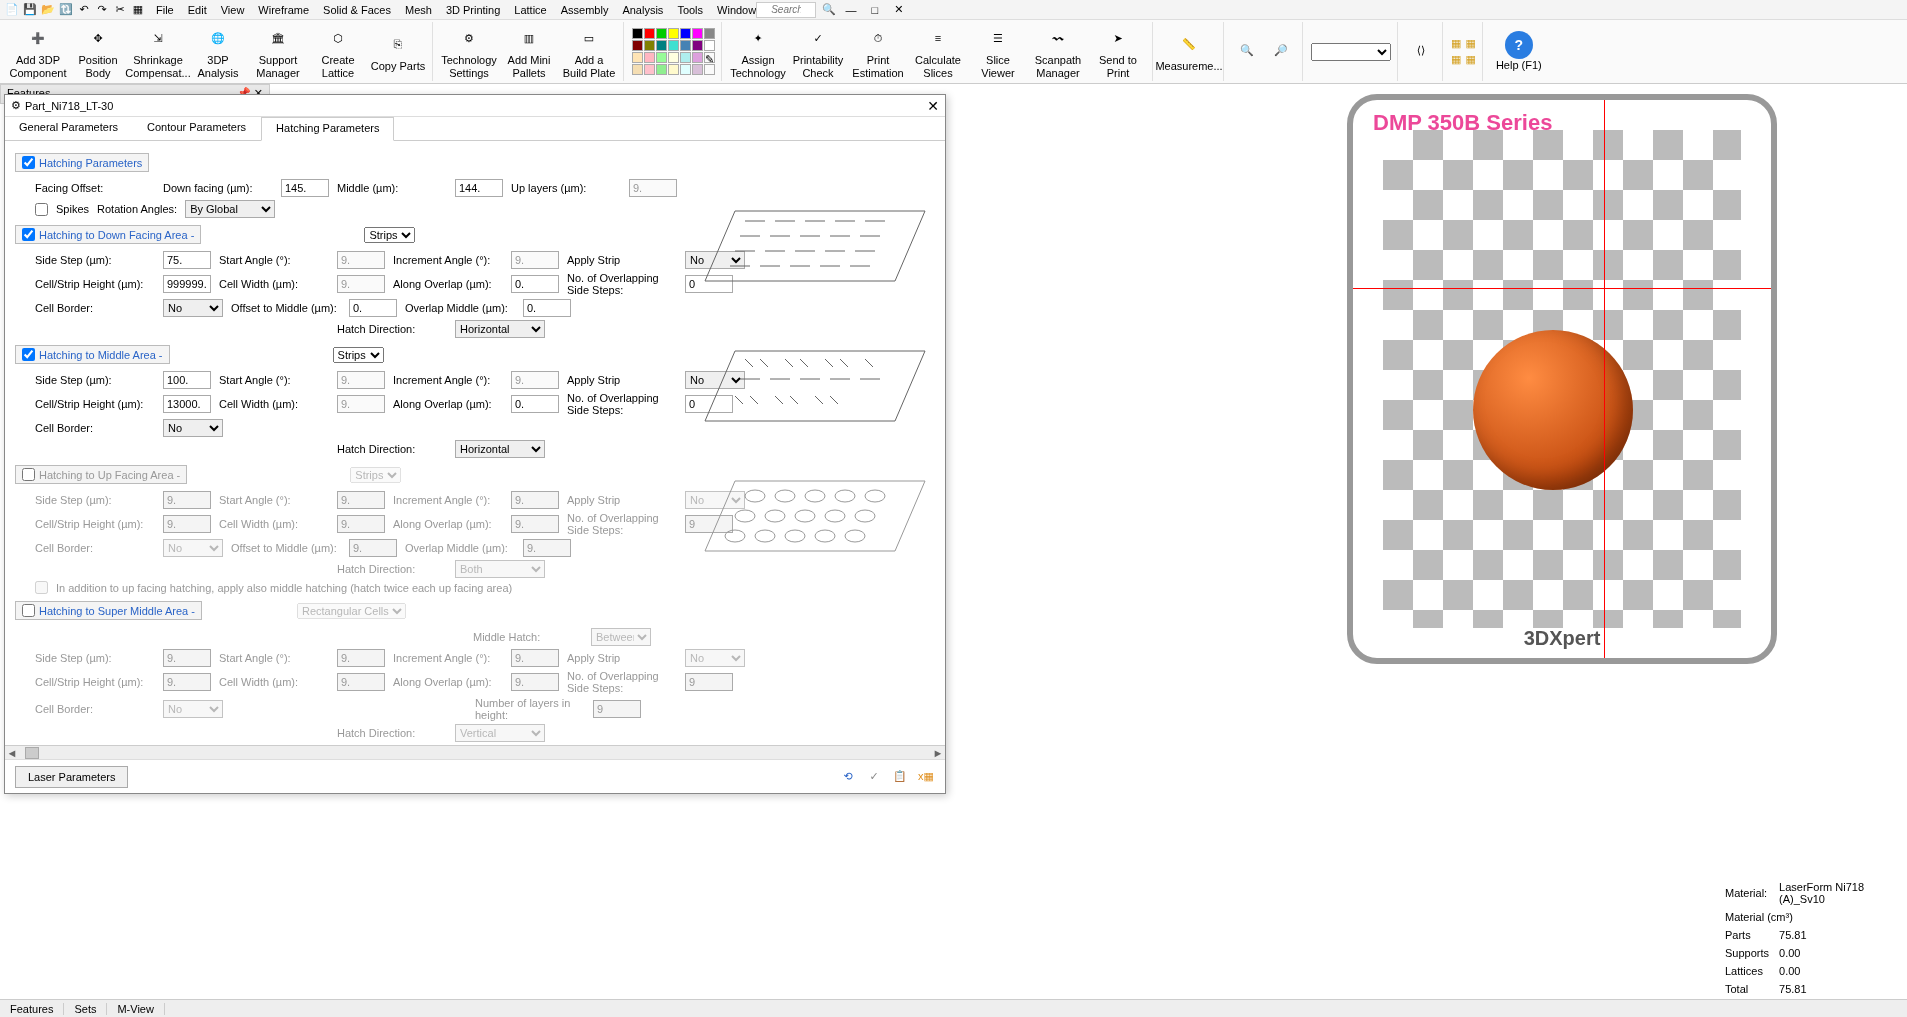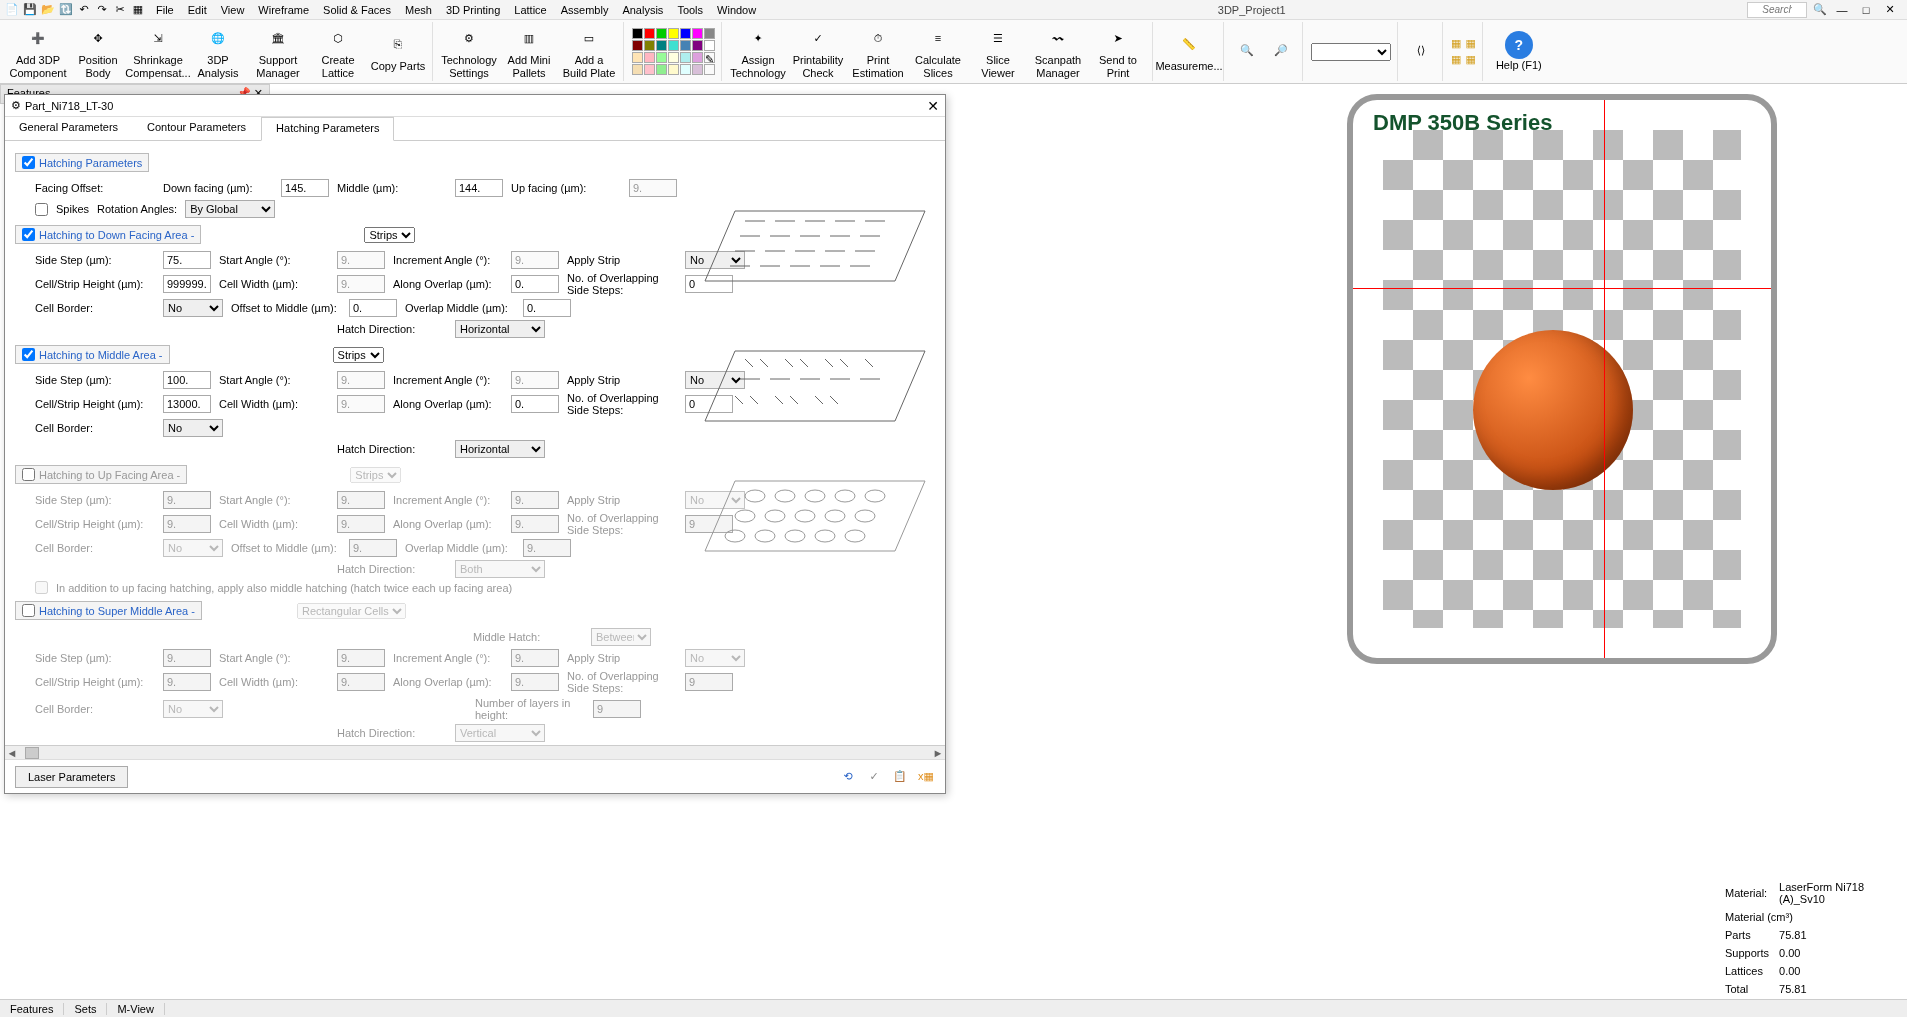--- a/index.html
+++ b/index.html
@@ -30,21 +30,21 @@
 .viewport { flex: 1; background: #fff; position: relative; overflow: hidden; }
 .buildplate { position: absolute; right: 130px; top: 10px; width: 430px; height: 570px; border: 6px solid #999; border-radius: 30px; background: #fff; }
 .checker { position: absolute; inset: 30px; background-image:
   linear-gradient(45deg, #bbb 25%, transparent 25%),
   linear-gradient(-45deg, #bbb 25%, transparent 25%),
   linear-gradient(45deg, transparent 75%, #bbb 75%),
   linear-gradient(-45deg, transparent 75%, #bbb 75%);
   background-size: 60px 60px;
   background-position: 0 0, 0 30px, 30px -30px, -30px 0;
 }
-.bp-title { position: absolute; top: 10px; left: 20px; font-size: 22px; font-weight: bold; color: #14532d; z-index: 2; }
+.bp-title { position: absolute; top: 10px; left: 20px; font-size: 22px; font-weight: bold; color: #ec4899; z-index: 2; }
 .bp-logo { position: absolute; bottom: 8px; width: 100%; text-align: center; font-size: 20px; font-weight: bold; color: #555; z-index: 2; }
 .partshape { position: absolute; top: 230px; left: 120px; width: 160px; height: 160px; border-radius: 50%; background: radial-gradient(circle at 35% 30%, #ff8c42, #c24a0e 70%, #8a3008); z-index: 2; box-shadow: inset -10px -10px 20px rgba(0,0,0,.3); }
 .redline-v { position: absolute; top: 0; right: 166px; width: 1px; height: 100%; background: red; z-index: 3; }
 .redline-h { position: absolute; top: 188px; left: 0; right: 0; height: 1px; background: red; z-index: 3; }
 
 
 .matinfo { position: absolute; right: 8px; bottom: 0; width: 180px; font-size: 11px; }
 .matinfo table { width: 100%; }
 .matinfo td { padding: 2px 4px; }
 
@@ -112,21 +112,20 @@
     <span>Wireframe</span>
     <span>Solid &amp; Faces</span>
     <span>Mesh</span>
     <span>3D Printing</span>
     <span>Lattice</span>
     <span>Assembly</span>
     <span>Analysis</span>
     <span>Tools</span>
     <span>Window</span>
   </div>
-  <div class="title">3DP_Project1</div>
   <div class="right">
     <input type="text" placeholder="Search" style="">
     <span>🔍</span>
     <span class="winbtn">—</span>
     <span class="winbtn">□</span>
     <span class="winbtn">✕</span>
   </div>
 </div>
 
 <div class="ribbon">
@@ -282,20 +281,21 @@
       <span>Features</span>
       <span>📌 ✕</span>
     </div>
 
     <div class="buildplate">
       <div class="bp-title">DMP 350B Series</div>
       <div class="checker"></div>
       <div class="redline-v"></div>
       <div class="redline-h"></div>
       <div class="partshape"></div>
+      <div class="bp-logo">3DXpert</div>
     </div>
 
     <div class="matinfo">
       <table>
         <tbody>
             <tr>
               <td>Material:</td>
               <td>LaserForm Ni718 (A)_Sv10</td>
             </tr>
         <tr>
@@ -340,21 +340,21 @@
           <label>Hatching Parameters</label>
         </div>
 
         
         <div class="row">
           <span class="lbl">Facing Offset:</span>
           <span class="lbl2">Down facing (µm):</span>
           <input type="text" value="145." style="">
           <span class="lbl2">Middle (µm):</span>
           <input type="text" value="144." style="">
-          <span class="lbl2">Up facing (µm):</span>
+          <span class="lbl2">Up layers (µm):</span>
           <input type="text" class="disabled" disabled="" value="9." style="">
         </div>
         <div class="row">
           <input type="checkbox" style="">
           <span>Spikes</span>
           <span>Rotation Angles:</span>
           <select class="mid"><option>By Global</option></select>
         </div>
 
         

